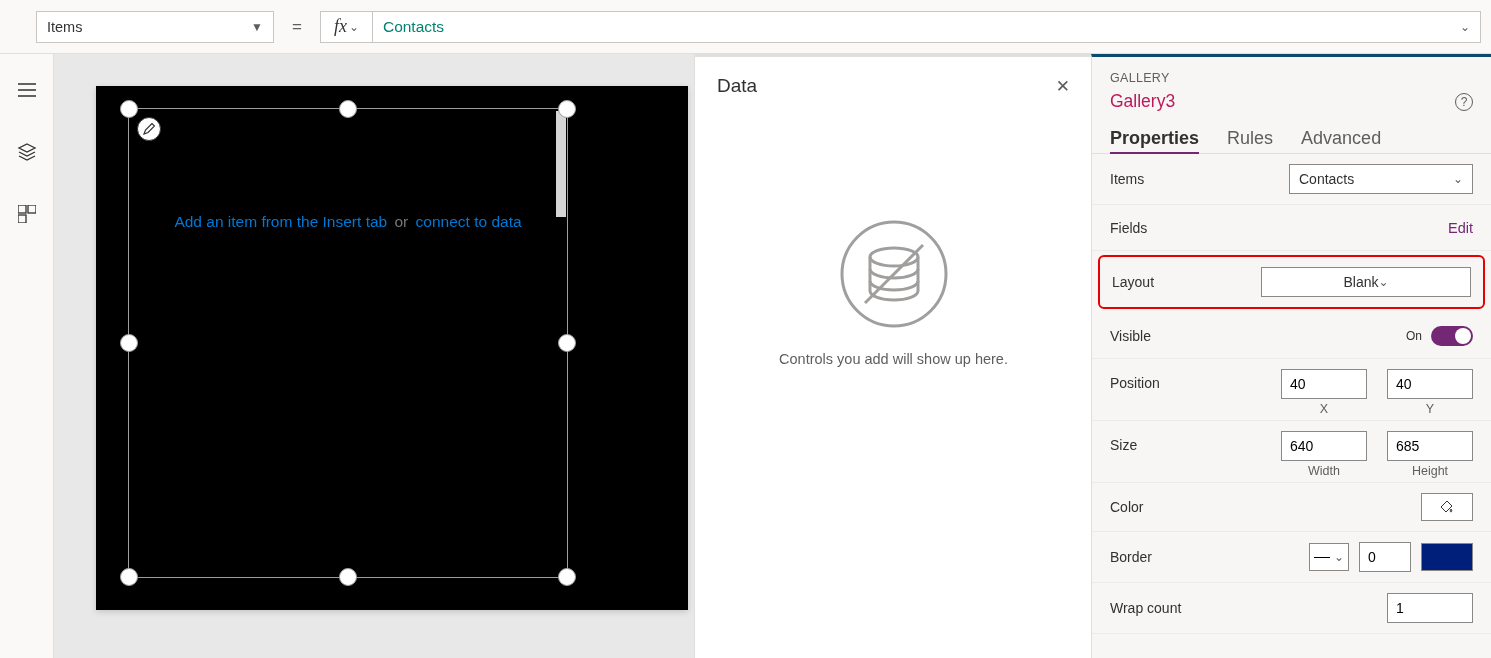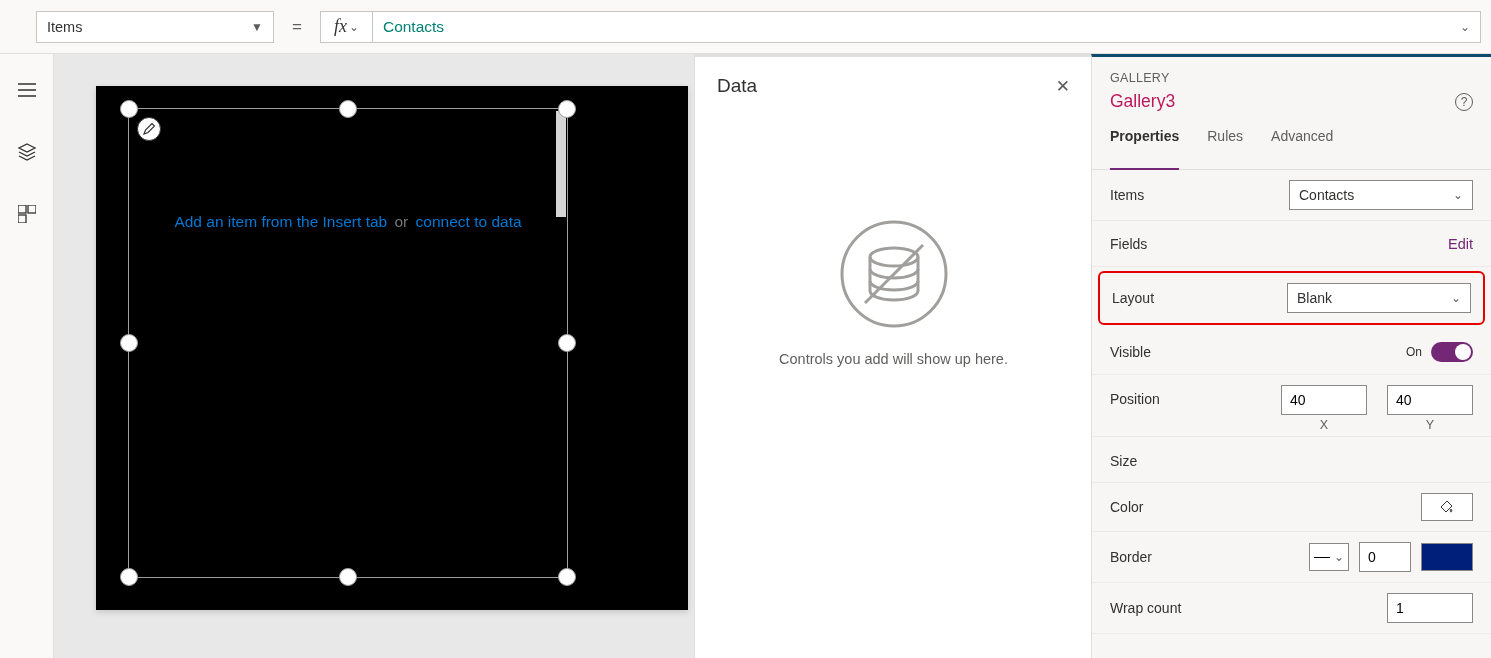--- a/index.html
+++ b/index.html
@@ -41,27 +41,27 @@
   .nodata-msg { text-align:center; color:#605e5c; font-size:14.5px;}
 
   
   .prop-panel { position:absolute; right:0; top:0; width:400px; height:604px; background:#f7f6f5; border-left:1px solid #e1dfdd; border-top:3px solid #0c4a6e;}
   .prop-hdr { padding:14px 18px 4px;}
   .prop-hdr .cat { font-size:12.5px; color:#605e5c; letter-spacing:.3px;}
   .prop-hdr .name-row{display:flex;justify-content:space-between;align-items:center;margin-top:6px;}
   .prop-hdr .name { font-size:17.5px; color:#be185d;}
   .help-circle{width:18px;height:18px;border:1.2px solid #605e5c;border-radius:50%;display:flex;align-items:center;justify-content:center;font-size:12px;color:#605e5c;}
   .tabs { display:flex; gap:28px; border-bottom:1px solid #e1dfdd; padding:12px 18px 0;}
-  .tab { padding-bottom:24px; color:#605e5c; font-size:14px;}
+  .tab { padding-bottom:3px; color:#605e5c; font-size:18px;}
   .tab.active { color:#323130; font-weight:600; border-bottom:2.5px solid #742774; margin-bottom:-1px;}
   .prop-row { display:flex; align-items:center; justify-content:space-between; padding:10px 18px; border-bottom:1px solid #edebe9; min-height:46px; color:#323130;}
   .prop-row.highlight { border:2.5px solid #e60000; border-radius:6px; margin:4px 6px; padding:10px 12px;}
   .prop-row .right { display:flex; align-items:center; gap:10px;}
   .dd { height:30px; border:1px solid #8a8886; background:#fff; display:flex; align-items:center; justify-content:space-between; padding:0 9px; font-size:14px;}
-  .dd.w184{width:184px;} .dd.w178{width:184px;}
+  .dd.w184{width:184px;} .dd.w178{width:210px;justify-content:center;}
   .edit-link{color:#742774;font-size:14.5px;}
   .toggle { display:flex; align-items:center; gap:9px;}
   .toggle .lbl{color:#323130;font-size:12px;}
   .toggle-sw { width:42px; height:20px; background:#742774; border-radius:11px; position:relative;}
   .toggle-sw .knob { position:absolute; right:2px; top:2px; width:16px; height:16px; background:#fff; border-radius:50%;}
   .num-in { width:86px; height:30px; border:1px solid #8a8886; padding:0 8px; font-size:14px; background:#fff;}
   .pair { display:flex; flex-direction:column; align-items:center; gap:3px;}
   .pair .sub{font-size:12.5px;color:#605e5c;}
   .pair-row { display:flex; gap:20px;}
   .color-swatch { width:52px; height:28px; border:1px solid #8a8886; background:#fff; display:flex; align-items:center; justify-content:center;}
@@ -199,20 +199,30 @@
               <span class="sub">X</span>
             </div>
           <div class="pair">
               <input class="num-in" value="40" style="">
               <span class="sub">Y</span>
             </div>
         </div>
       </div>
       <div class="prop-row" style="align-items:flex-start;padding-bottom:4px;">
         <span style="padding-top:6px;">Size</span>
+        <div class="pair-row">
+          <div class="pair">
+              <input class="num-in" value="640" style="">
+              <span class="sub">Width</span>
+            </div>
+          <div class="pair">
+              <input class="num-in" value="685" style="">
+              <span class="sub">Height</span>
+            </div>
+        </div>
       </div>
       <div class="prop-row">
         <span>Color</span>
         <div class="color-swatch">
           <svg width="14" height="14" viewBox="0 0 14 14">
               <path d="M7 1l5 5-6 6-5-5 6-6zM11 9c1 1 1 3 0 3s-1-2 0-3z" fill="none" stroke="#333" stroke-width="1"></path>
             </svg>
         </div>
       </div>
       <div class="prop-row">

